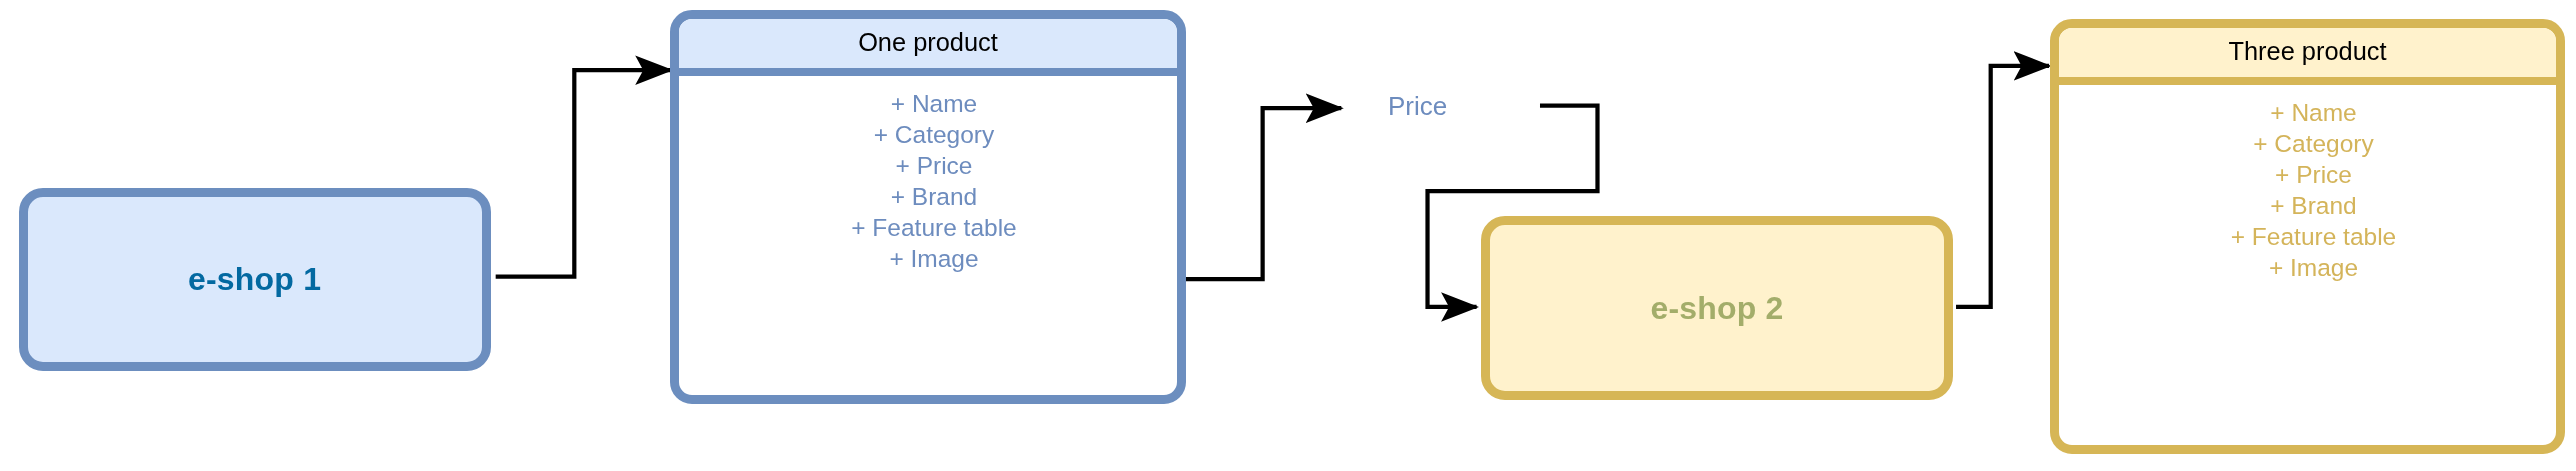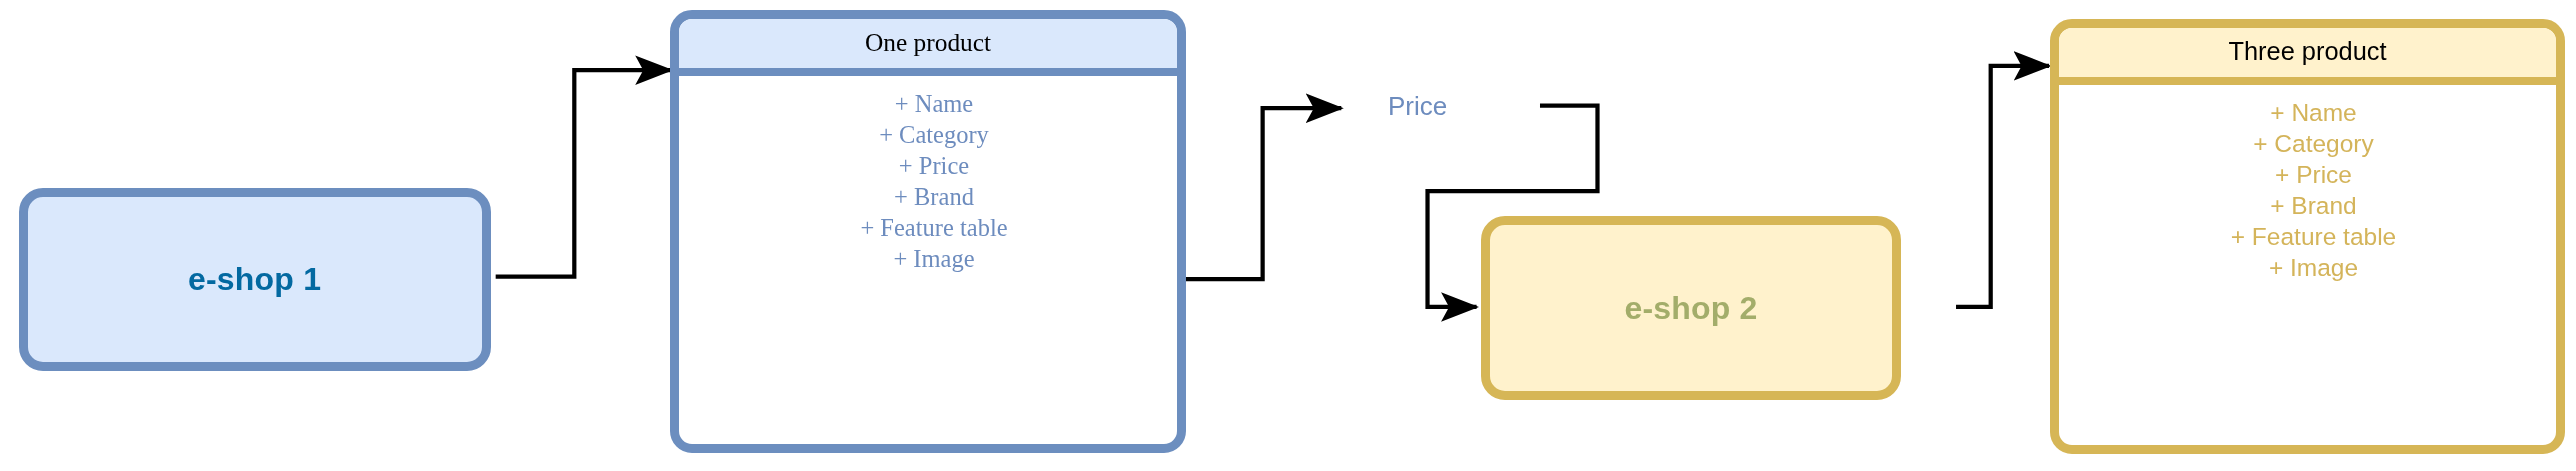--- a/index.html
+++ b/index.html
@@ -116,35 +116,35 @@
 
     <path d="M 2312,363 L 2353,363 L 2353,78 L 2422,78" fill="none" stroke="#000000" stroke-width="5" marker-end="url(#arrowhead)"></path>
   </svg>
 
   <div class="node-actor blue" style="left:18.6px; top:188px; width:222px; height:85px;
               width:222px; left:18.6px; top:188px;
               width:472px; height:183px; font-size:32px;">
     <span>e-shop 1</span>
   </div>
 
-  <div class="node-class blue" style="left:670px; top:10.2px; width:516px; height:443px;font-family:Liberation Serif, serif;">
+  <div class="node-class blue" style="left:670px; top:10.2px; width:516px; height:394px;">
     <div class="class-title">One product</div>
     <div class="class-attrs">
       <div class="attr-row">+ Name</div>
       <div class="attr-row">+ Category</div>
       <div class="attr-row">+ Price</div>
       <div class="attr-row">+ Brand</div>
       <div class="attr-row">+ Feature table</div>
       <div class="attr-row">+ Image</div>
     </div>
   </div>
 
   <div class="edge-label" style="left:1388px; top:91px;">Price</div>
 
-  <div class="node-actor yellow" style="left:1481px; top:216px; width:420px; height:184px; font-size:32px;">
+  <div class="node-actor yellow" style="left:1481px; top:216px; width:472px; height:184px; font-size:32px;">
     <span>e-shop 2</span>
   </div>
 
   <div class="node-class yellow" style="left:2050px; top:18.6px; width:515px; height:435px;">
     <div class="class-title">Three product</div>
     <div class="class-attrs">
       <div class="attr-row">+ Name</div>
       <div class="attr-row">+ Category</div>
       <div class="attr-row">+ Price</div>
       <div class="attr-row">+ Brand</div>

